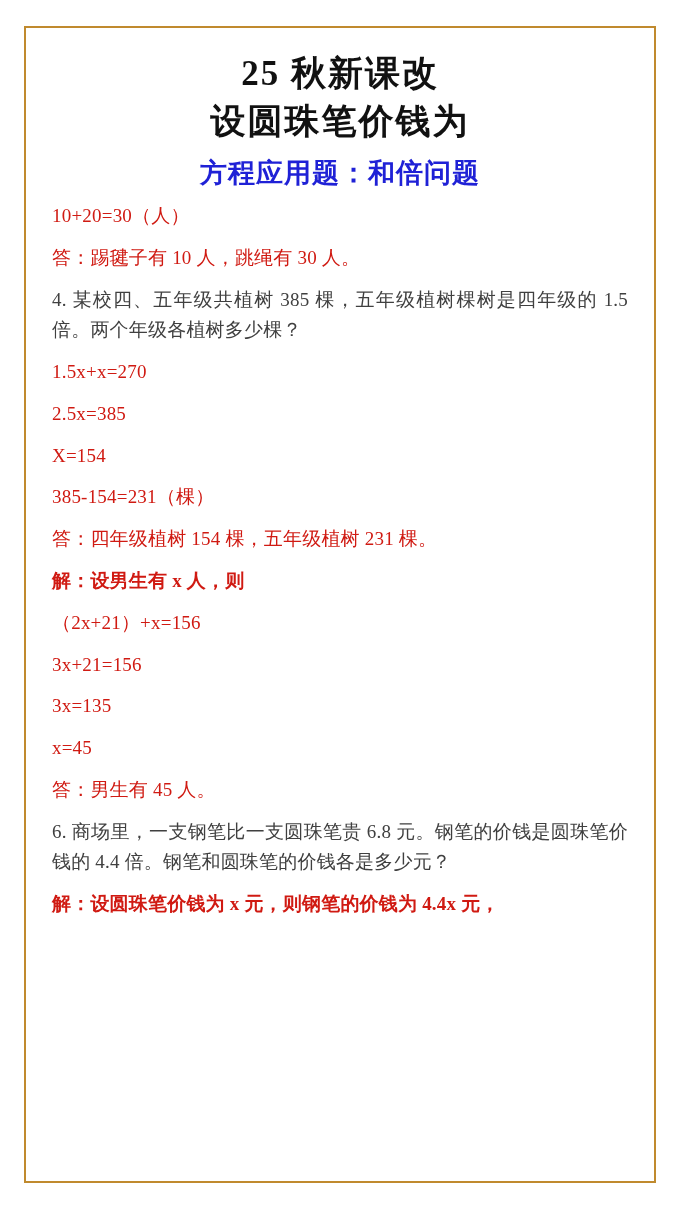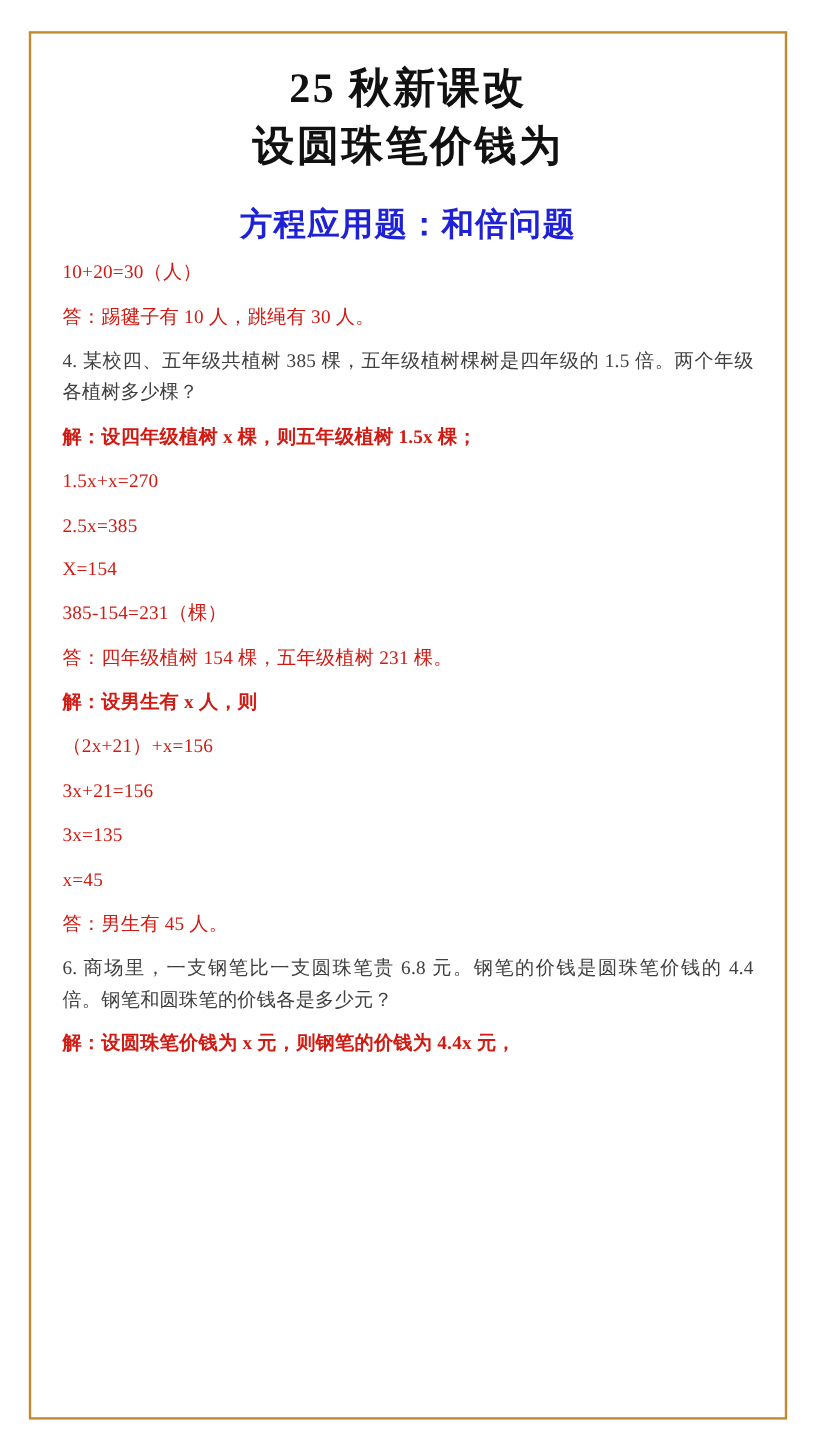--- a/index.html
+++ b/index.html
@@ -40,28 +40,28 @@
     line-height: 1.38;
     letter-spacing: 2px;
   }
   .subtitle-line {
     font-family: "Liberation Serif", serif;
     font-weight: bold;
     color: #1f21d6;
     font-size: 27px;
     line-height: 1.5;
     letter-spacing: 1px;
-    margin-top: 20px;
+    margin-top: 6px;
     text-align: center;
   }
   .body-block {
     margin-top: 8px;
   }
   .line {
-    font-size: 16px;
+    font-size: 19px;
     line-height: 1.62;
     margin: 0 0 11px 0;
     text-align: justify;
     letter-spacing: 0.2px;
   }
   .line.black {
     color: #404040;
   }
   .line.red {
     color: #d01a12;
@@ -79,21 +79,20 @@
     <div class="title-block">
       <div class="title-line">25 秋新课改</div>
       <div class="title-line">设圆珠笔价钱为</div>
       <div class="subtitle-line">方程应用题：和倍问题</div>
     </div>
 
     <div class="body-block">
         <p class="line red">10+20=30（人）</p>
         <p class="line red">答：踢毽子有 10 人，跳绳有 30 人。</p>
         <p class="line black">4. 某校四、五年级共植树 385 棵，五年级植树棵树是四年级的 1.5 倍。两个年级各植树多少棵？</p>
-        <p class="line red bold">解：设四年级植树 x 棵，则五年级植树 1.5x 棵；</p>
         <p class="line red">1.5x+x=270</p>
         <p class="line red">2.5x=385</p>
         <p class="line red">X=154</p>
         <p class="line red">385-154=231（棵）</p>
         <p class="line red">答：四年级植树 154 棵，五年级植树 231 棵。</p>
         <p class="line red bold">解：设男生有 x 人，则</p>
         <p class="line red">（2x+21）+x=156</p>
         <p class="line red">3x+21=156</p>
         <p class="line red">3x=135</p>
         <p class="line red">x=45</p>

